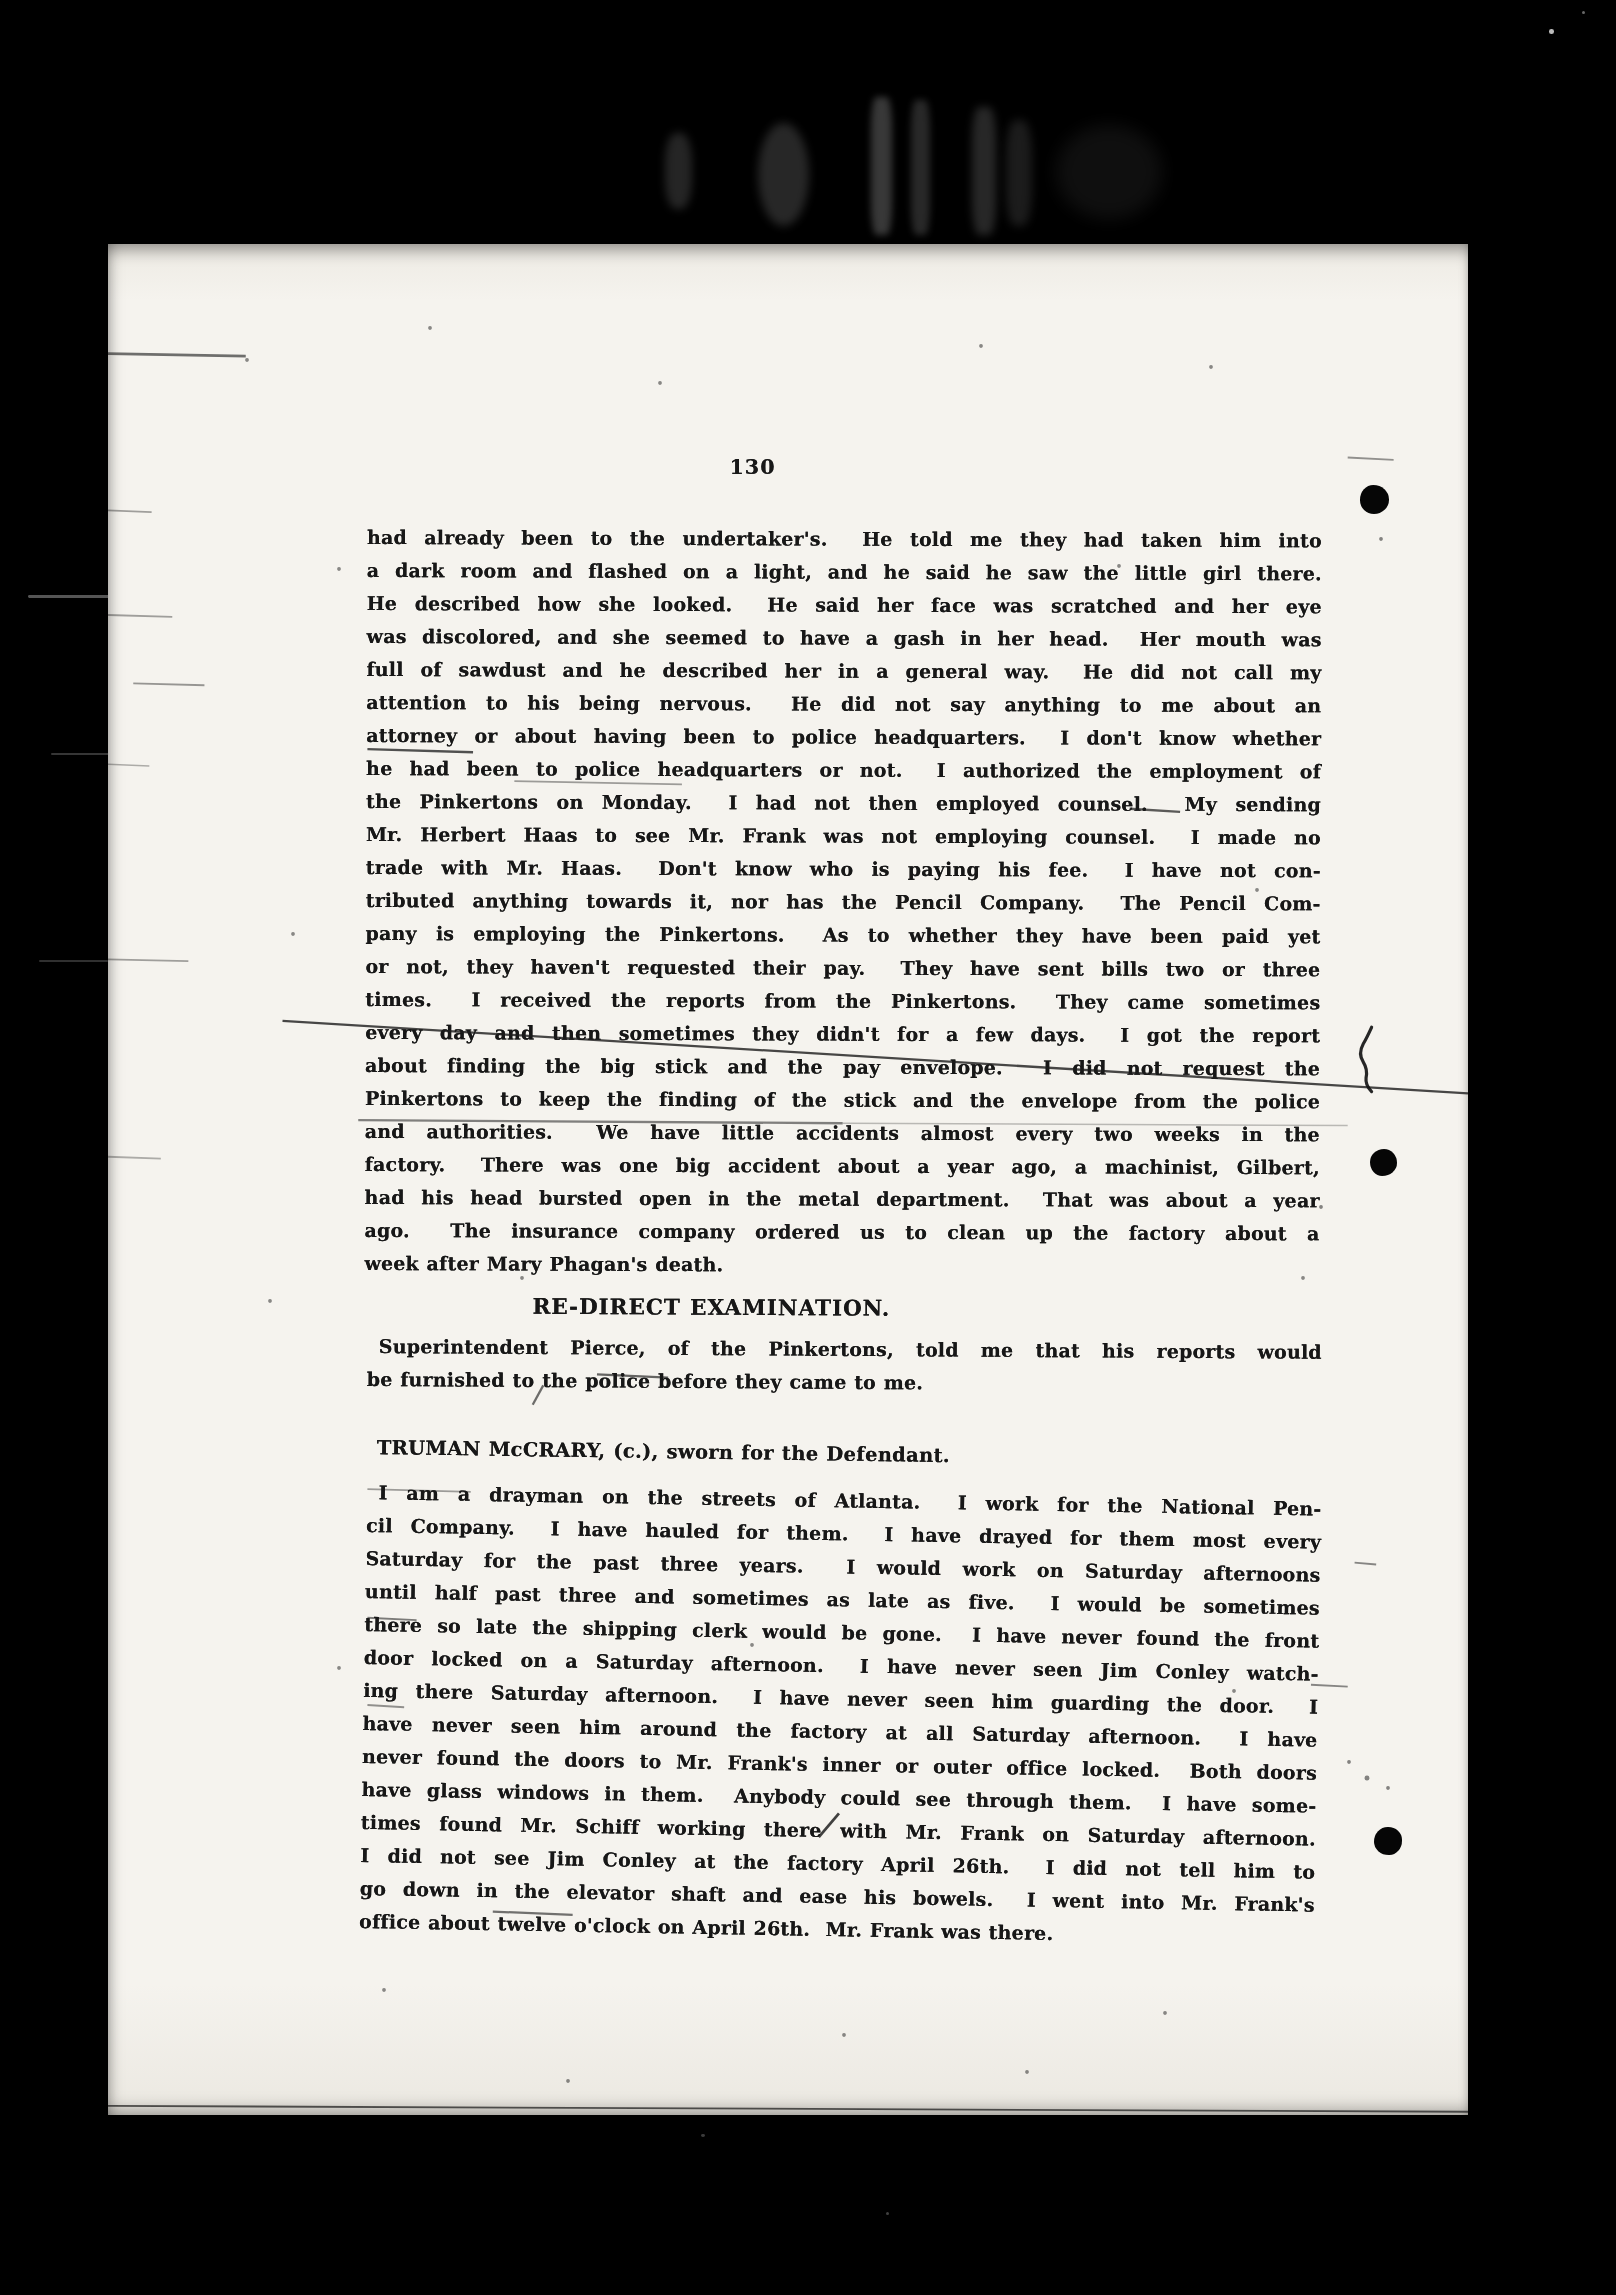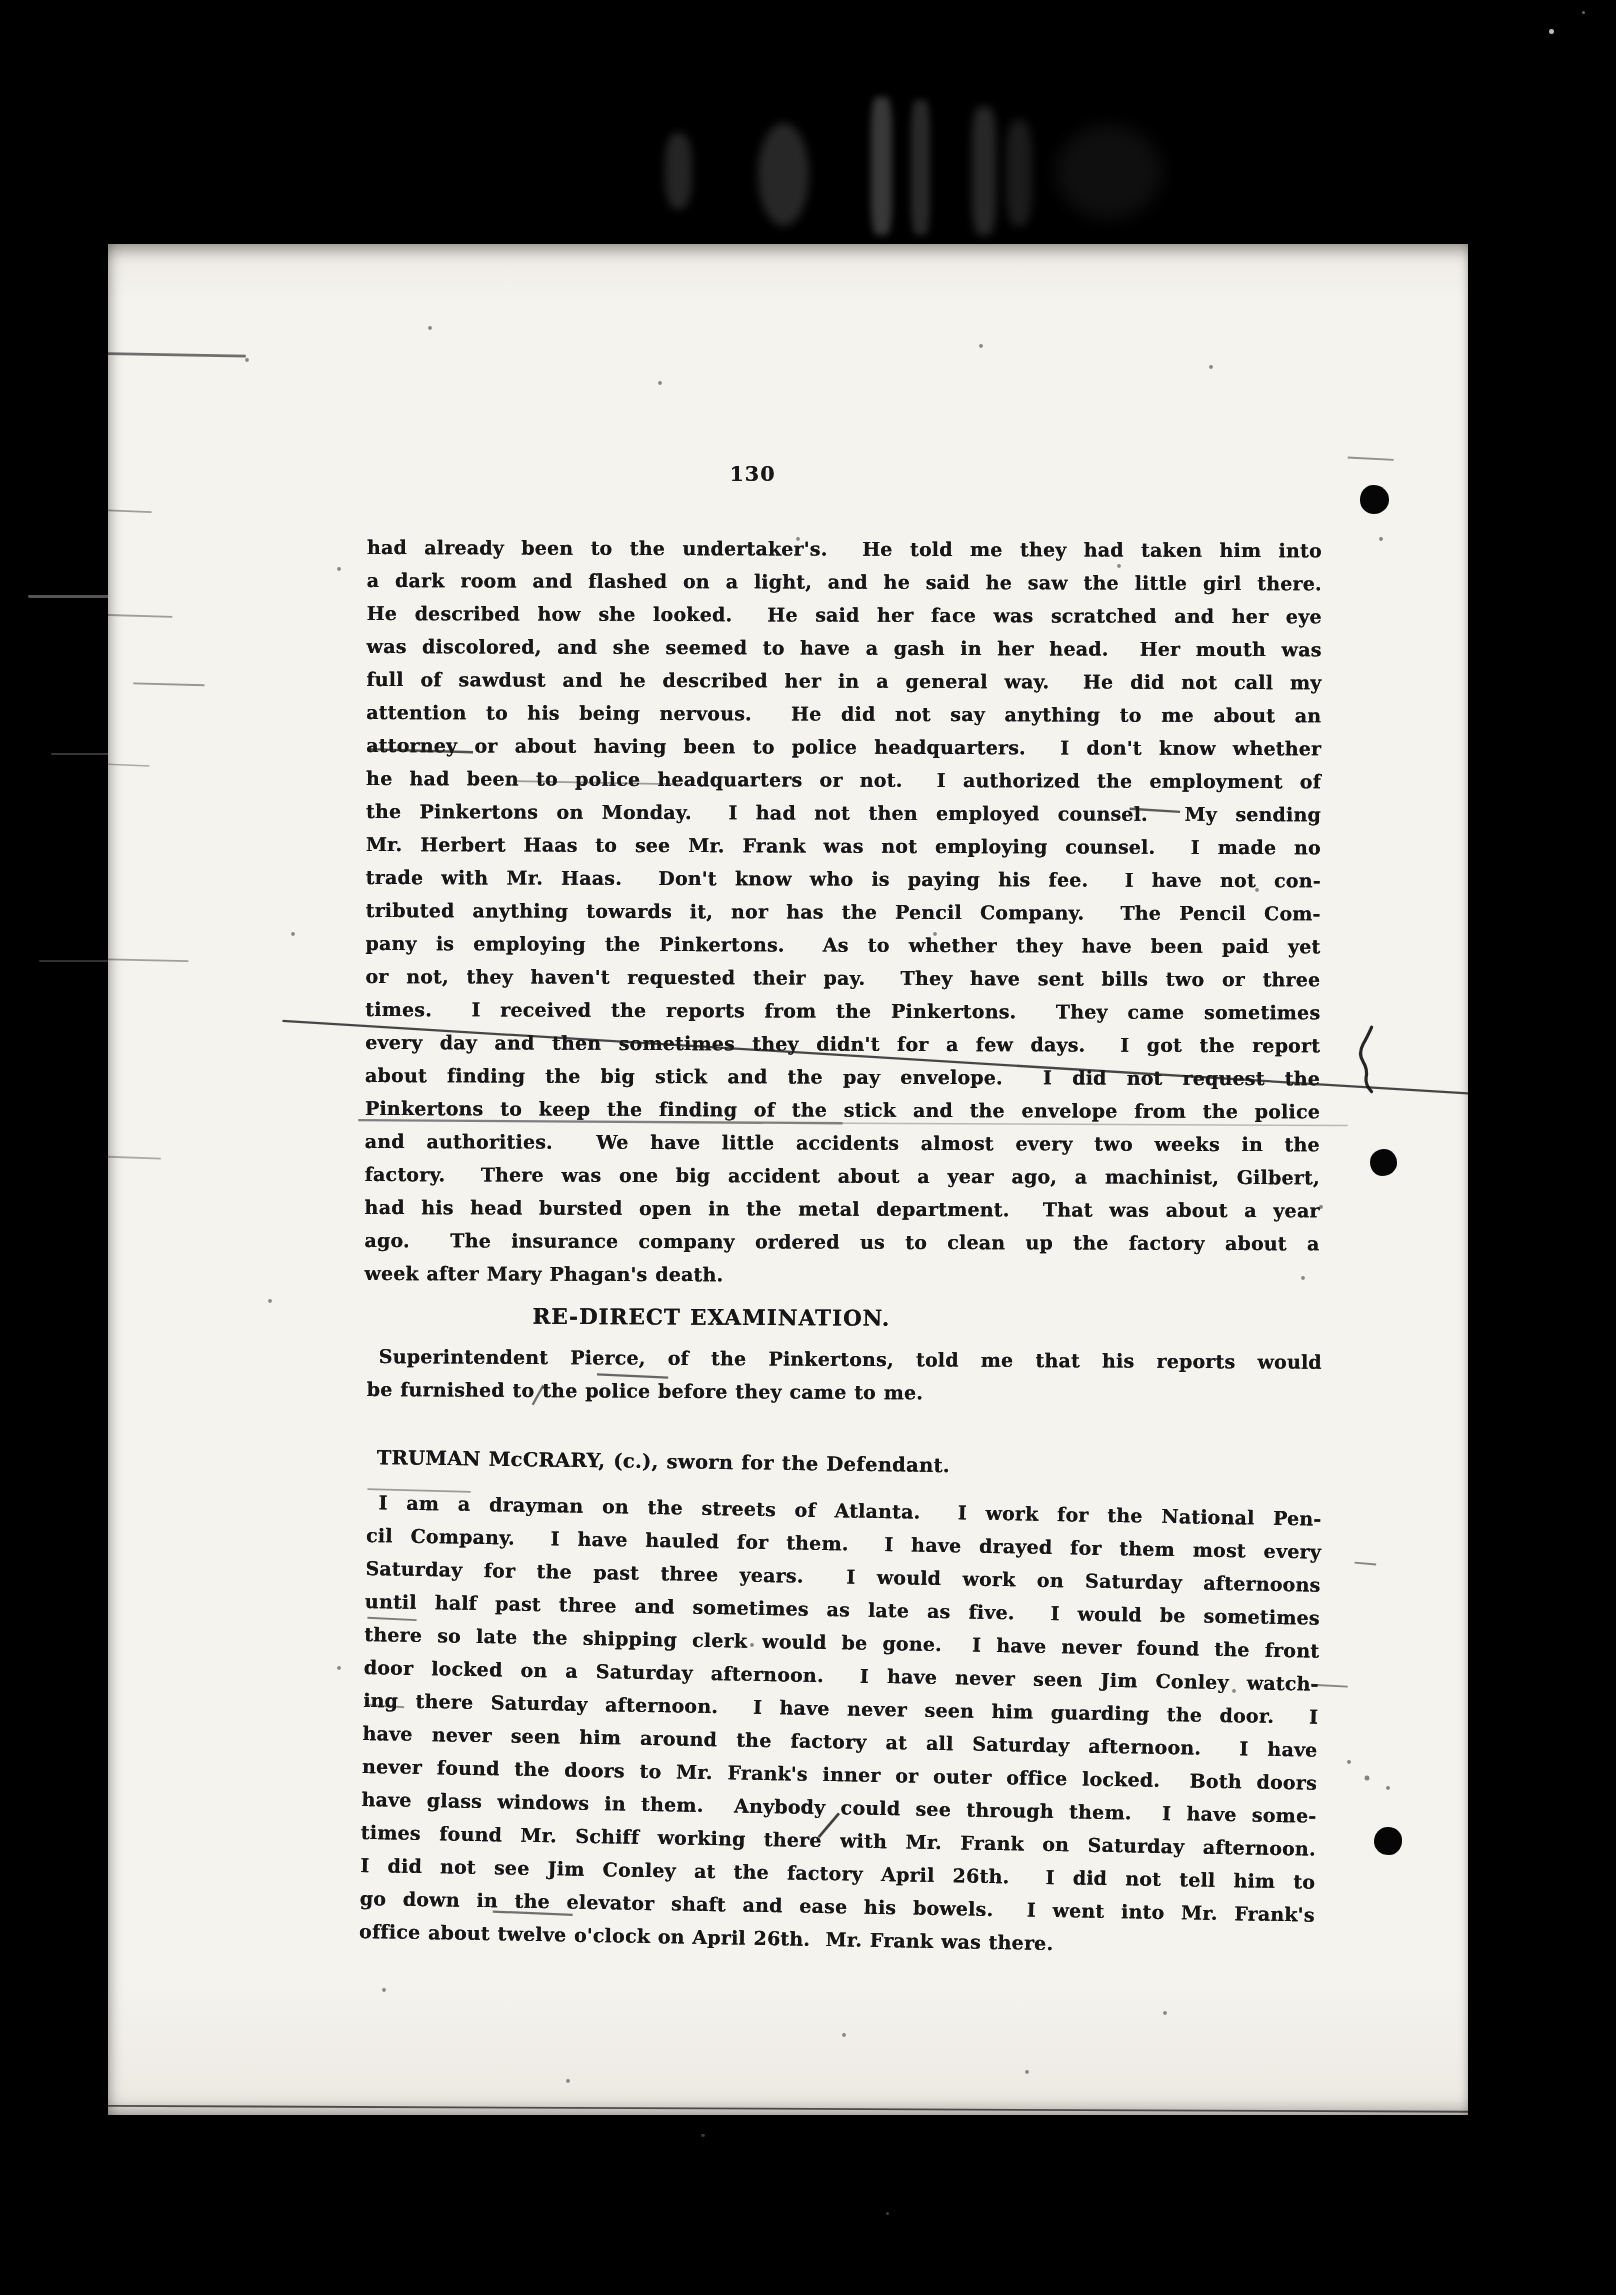--- a/index.html
+++ b/index.html
@@ -39,27 +39,27 @@
   }
 
   
   .ink-blob{position:absolute;background:#060606;}
   .blob-1{left:1252px;top:241px;width:29px;height:28.5px;border-radius:46% 54% 52% 48% / 52% 50% 50% 48%;}
   .blob-2{left:1262px;top:905px;width:27px;height:27px;border-radius:52% 48% 55% 45% / 48% 52% 48% 52%;}
   .blob-3{left:1266px;top:1583px;width:27.5px;height:27.5px;border-radius:50% 50% 46% 54% / 54% 46% 52% 48%;}
 
   
   .page-number{
-    position:absolute;left:259px;top:218px;width:955px;
+    position:absolute;left:259px;top:211px;width:955px;
     text-align:center;transform:translateX(-92px);
     font-size:20.7px;font-weight:700;color:#181818;letter-spacing:0.9px;
     text-shadow:0 0 0.5px rgba(20,20,20,.8);
   }
   .text-column{
-    position:absolute;left:259px;top:287px;width:955px;
+    position:absolute;left:259px;top:277px;width:955px;
     color:#171717;font-size:19px;font-weight:700;line-height:33px;
     letter-spacing:0.2px;word-spacing:0.9px;
     text-shadow:0 0 0.6px rgba(23,23,23,.85);
   }
   .line{
     text-align:justify;text-align-last:justify;white-space:pre-wrap;
   }
   .line.last{text-align-last:left;}
   .line.indent{text-indent:12px;}
 

